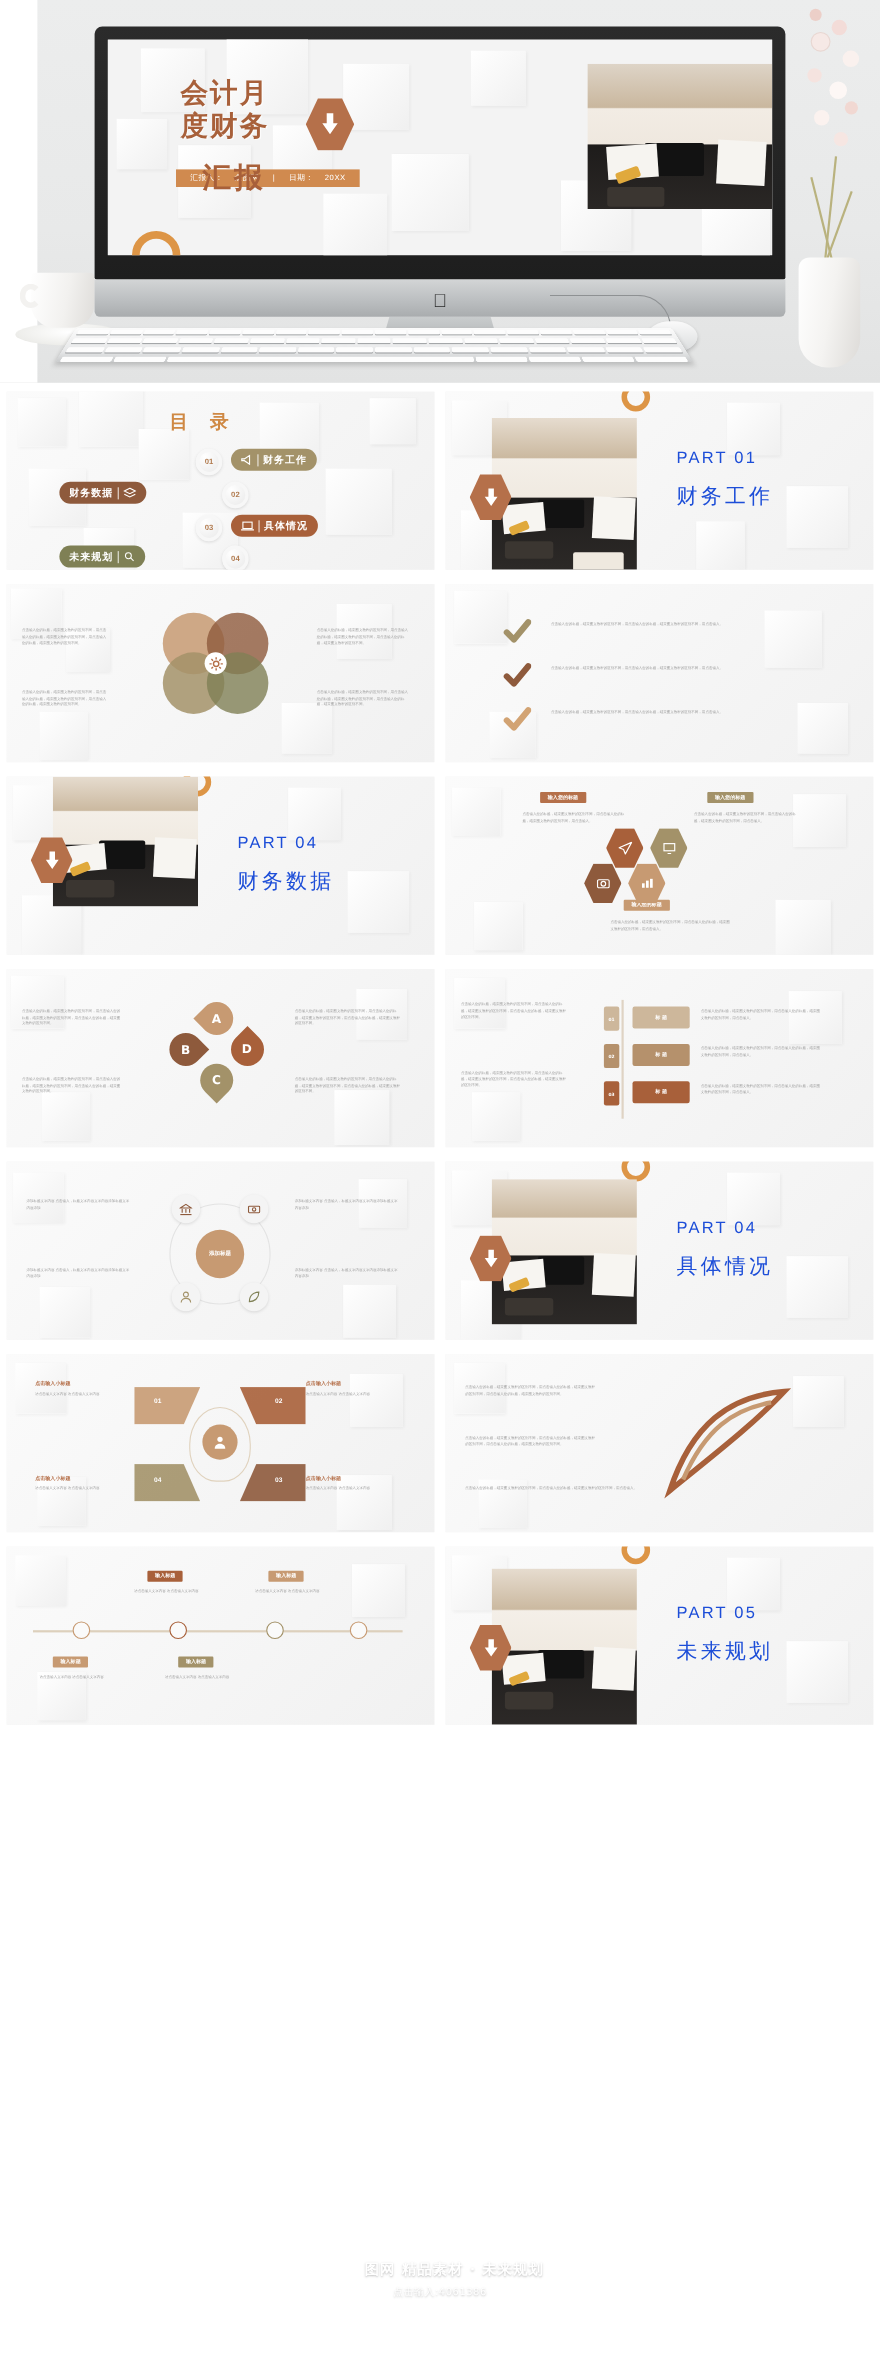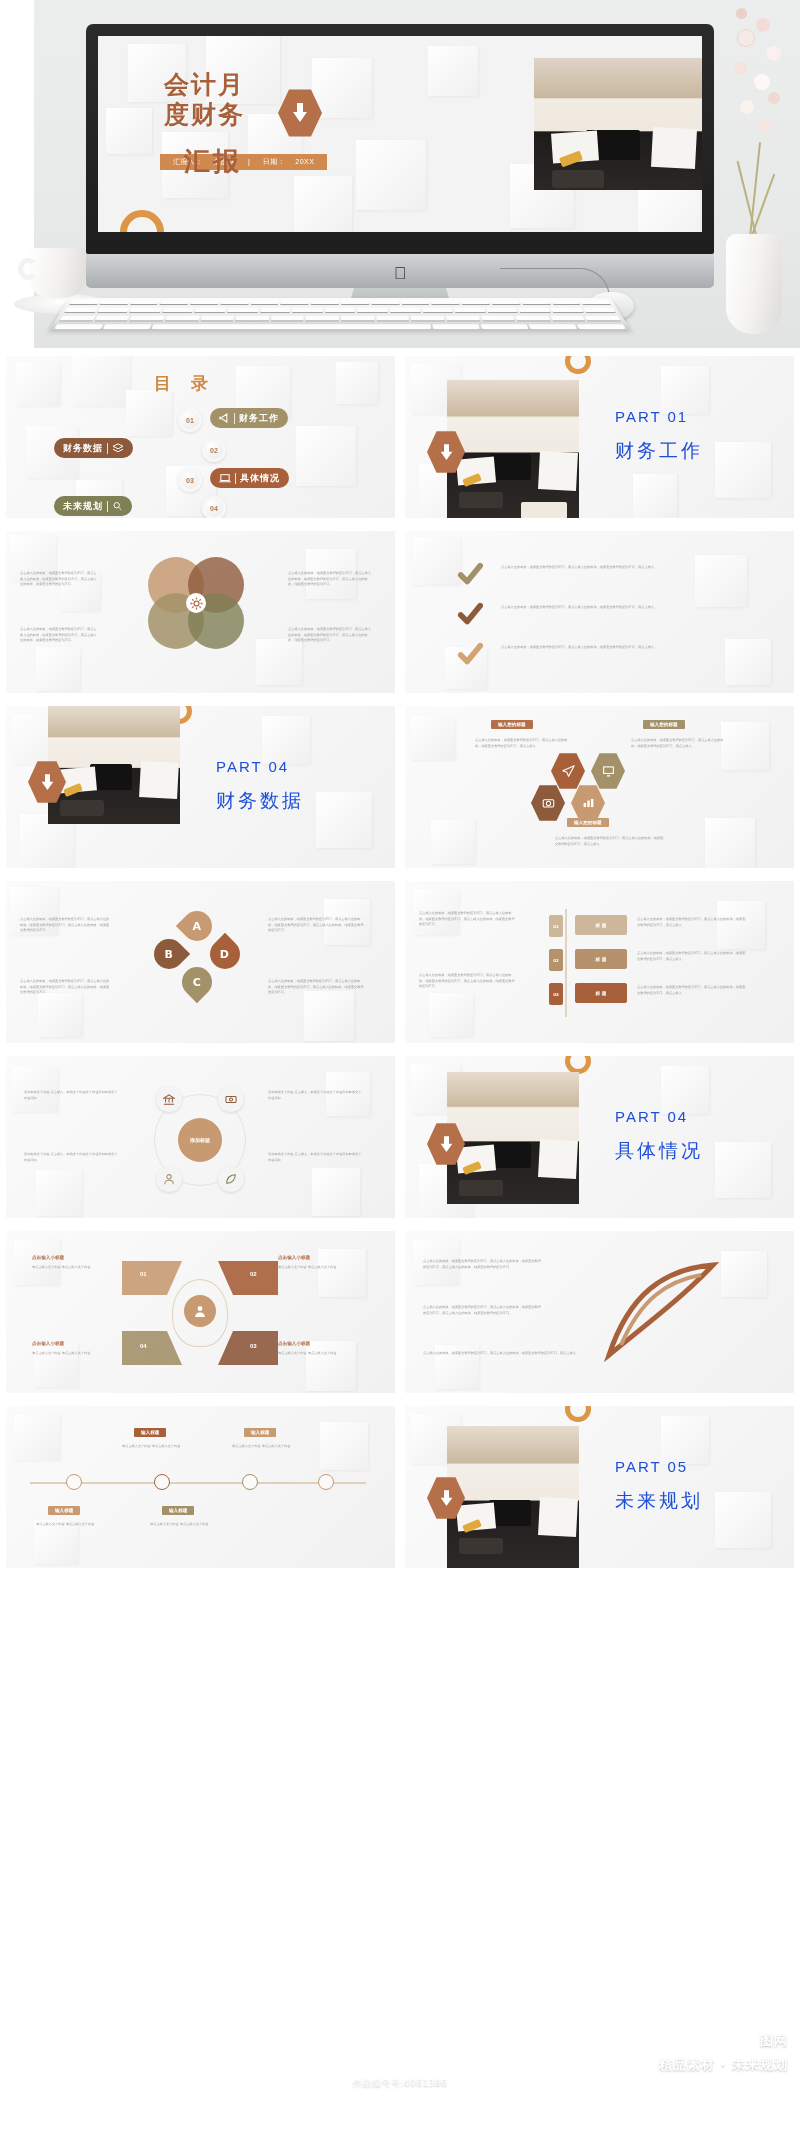--- a/index.html
+++ b/index.html
@@ -214,24 +214,23 @@
   .hexa {
     position:absolute;
     clip-path: polygon(25% 3%,75% 3%,100% 50%,75% 97%,25% 97%,0 50%);
     display:flex;align-items:center;justify-content:center;
     color:#fff; font-size:11px;
   }
   .quad-wedge { position:absolute; }
 
   
   .watermark {
-    position:absolute; left:0; right:12px; bottom:74px;
-    display:flex; align-items:flex-end; justify-content:center; gap:6px;
+    position:absolute; left:0; right:0; bottom:74px;
+    display:flex; align-items:flex-start; justify-content:center; gap:6px;
     pointer-events:none;
-    flex-direction:column;
   }
   .wm-logo { width:20px; height:20px; }
   .wm-text {
     color:#ffffff; font-size:13px; font-weight:bold; letter-spacing:1px;
     text-shadow:0 1px 2px rgba(0,0,0,.25);
     font-family:"DejaVu Sans","Liberation Sans",sans-serif;
   }
   .wm-id {
     position:absolute; left:0; right:0; bottom:58px; text-align:center;
     color:#ffffff; font-size:9px; letter-spacing:.5px;
@@ -853,13 +852,13 @@
 
 </div>
 
 <div class="watermark">
   <svg class="wm-logo" viewBox="0 0 24 24">
     <path d="M2 19 L8 7 L12 14 L16 9 L22 19 Z" fill="#ffffff"></path>
   </svg>
   <span class="wm-text">图网</span>
   <span class="wm-text">精品素材 · 未来规划</span>
 </div>
-<div class="wm-id">作品编号号:4061386</div>
+<div class="wm-id">点击输入:4061386</div>
 
 </body></html>

